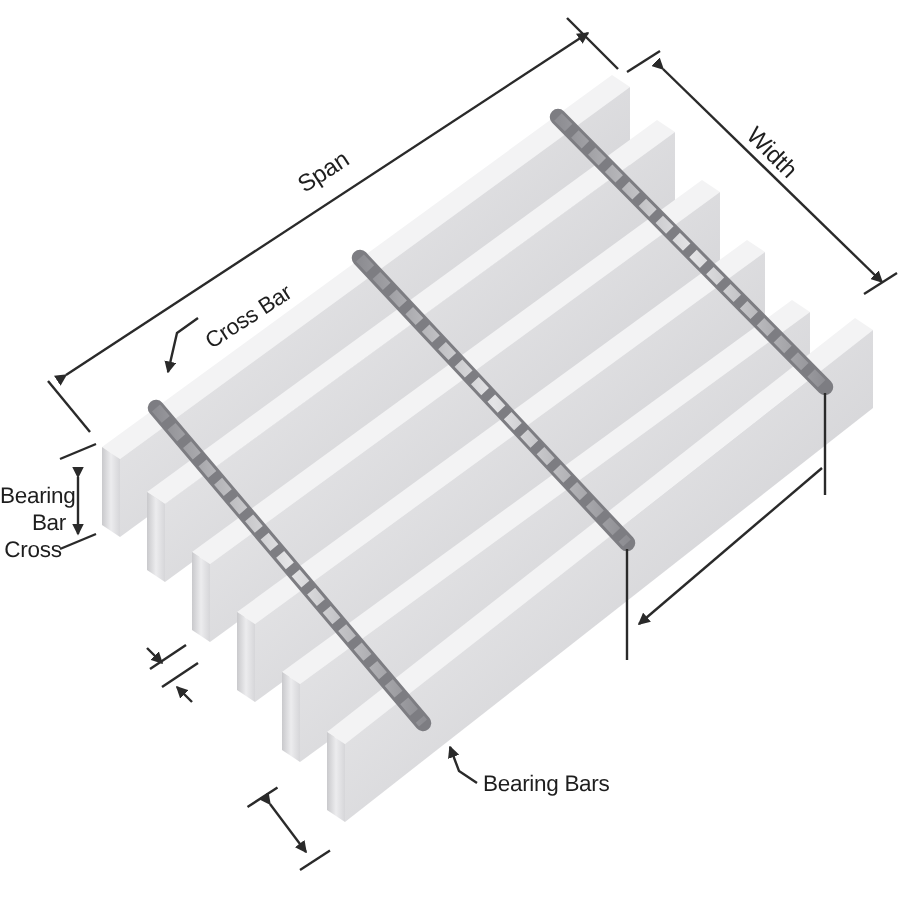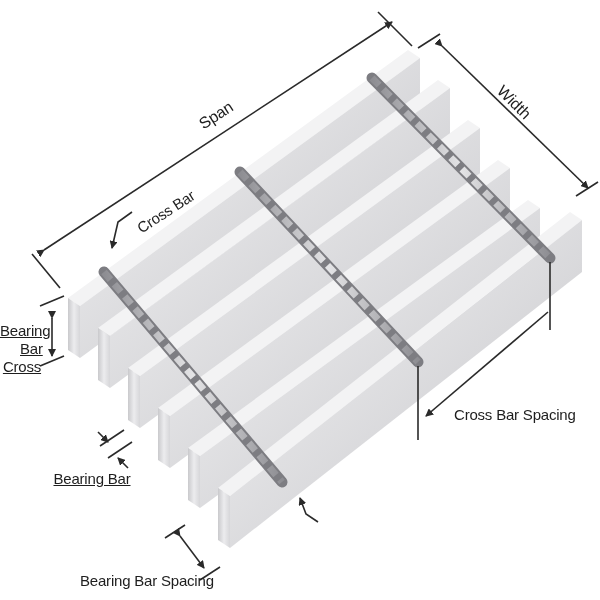--- a/index.html
+++ b/index.html
@@ -1,19 +1,19 @@
 <!DOCTYPE html>
 <html><head>
 <meta charset="utf-8">
 <style>
   html, body { margin: 0; padding: 0; background: #ffffff; }
   body { width: 600px; height: 600px; overflow: hidden; position: relative; font-family: "Liberation Sans", sans-serif; }
   #stage { position: absolute; left: 0; top: 0; width: 600px; height: 600px; }
   .lbl { position: absolute; color: #1e1e1e; font-family: "Liberation Sans", sans-serif; font-size: 15px; line-height: 18px; letter-spacing: -0.2px; white-space: nowrap; transform-origin: left top; }
-  .center { text-align: center; text-decoration: underline; }
+  .center { text-align: center; }
 </style>
 </head>
 <body>
 
 <div id="stage">
   <svg width="600" height="600" viewBox="0 0 600 600">
     <defs>
       <linearGradient id="face" x1="0" y1="0" x2="1" y2="0">
         <stop offset="0" stop-color="#c9c9cc"></stop>
         <stop offset="0.5" stop-color="#ececee"></stop>
@@ -114,23 +114,21 @@
       <path d="M318,522 L306,514 L300,498" marker-end="url(#arr)"></path>
     </g>
   </svg>
 
   <div class="lbl" style="left:196px;top:118px;transform:rotate(-33deg);font-size:16px;">Span</div>
   <div class="lbl" style="left:506px;top:82px;transform:rotate(45deg);font-size:16px;">Width</div>
   <div class="lbl" style="left:134px;top:222px;transform:rotate(-33deg);">Cross Bar</div>
 
   <div class="lbl center" style="left:0px;top:322px;width:44px;">
     <div>Bearing</div>
-    <div style="text-align:left;margin-left:20px;">Bar</div>
+    <div style="text-align:right;">Bar</div>
     <div>Cross</div>
   </div>
 
   <div class="lbl center" style="left:44px;top:470px;width:96px;">
-    <div>Bearing Bar</div>
   </div>
 
-  <div class="lbl" style="left:80px;top:572px;">Bearing Bar Spacing</div>
-  <div class="lbl" style="left:454px;top:406px;">Cross Bar Spacing</div>
+  <div class="lbl" style="left:322px;top:514px;">Bearing Bars</div>
 </div>
 
 </body></html>

